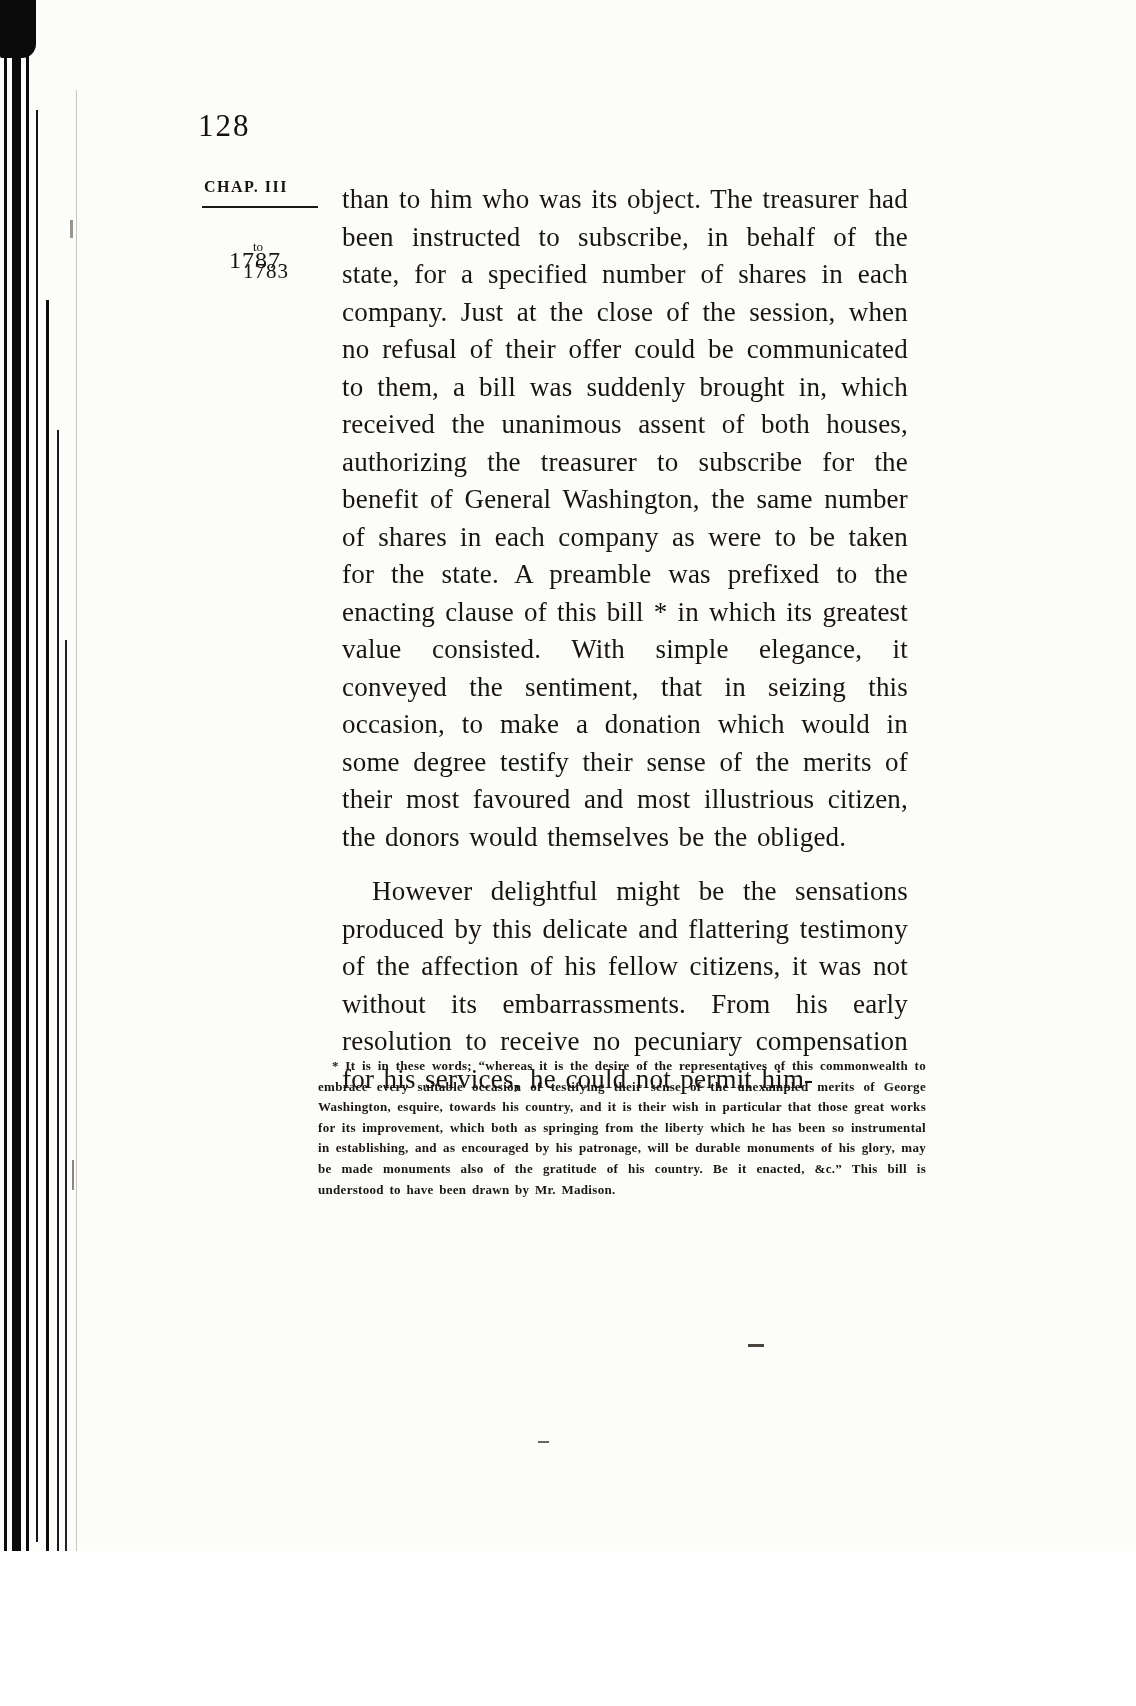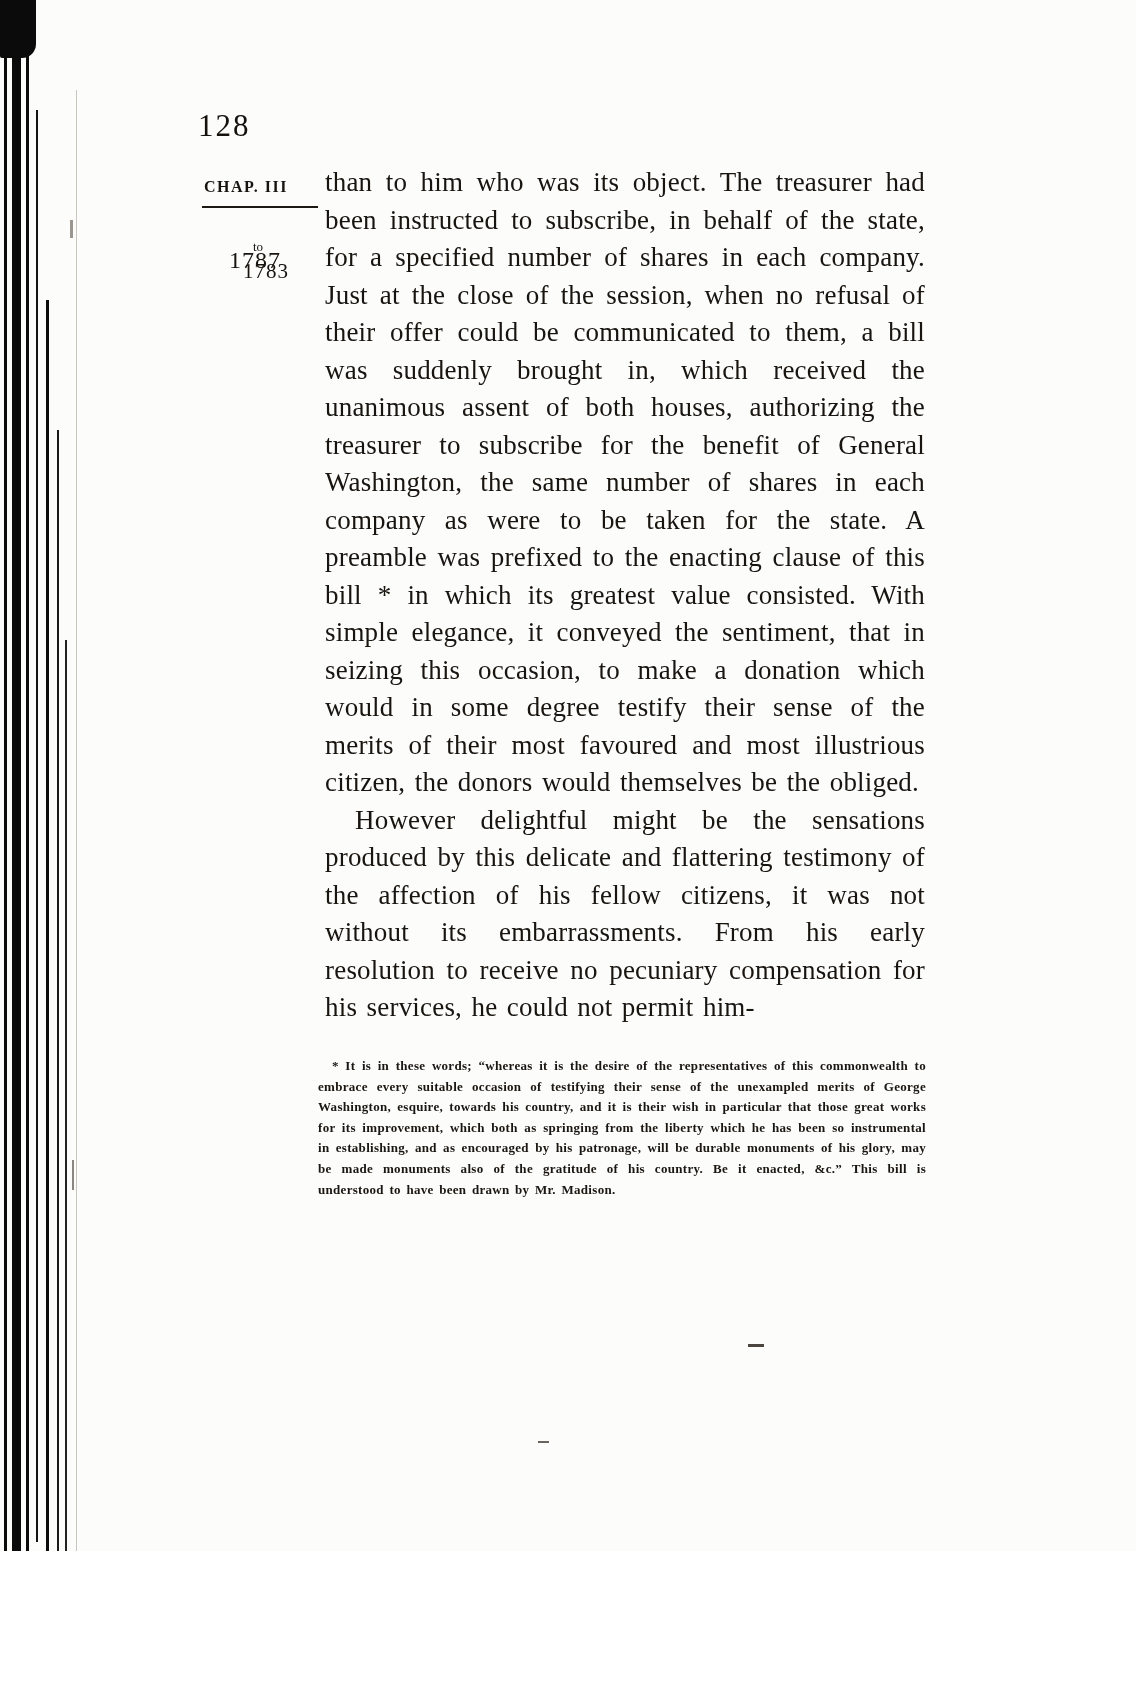--- a/index.html
+++ b/index.html
@@ -58,21 +58,21 @@
   }
   .year-from { position: absolute; left: 243px; top: 212px; font-size: 21px; letter-spacing: 1px; margin-top: 47px; }
   .to-label  { position: absolute; left: 253px; top: 239px; font-size: 13px; }
   .year-to   { position: absolute; left: 229px; top: 247px; font-size: 24px; letter-spacing: 1px; text-align: right; }
 
   
   .body-col {
     position: absolute; left: 325px; top: 164px; width: 600px;
   }
   .para {
-    margin: 0;
+    margin: 17px;
     font-size: 27px;
     line-height: 37.5px;
     text-align: justify;
     letter-spacing: 0.2px;
     word-spacing: 2.5px;
     color: #18140f;
   }
   .para.indent { text-indent: 30px; }
 
   

